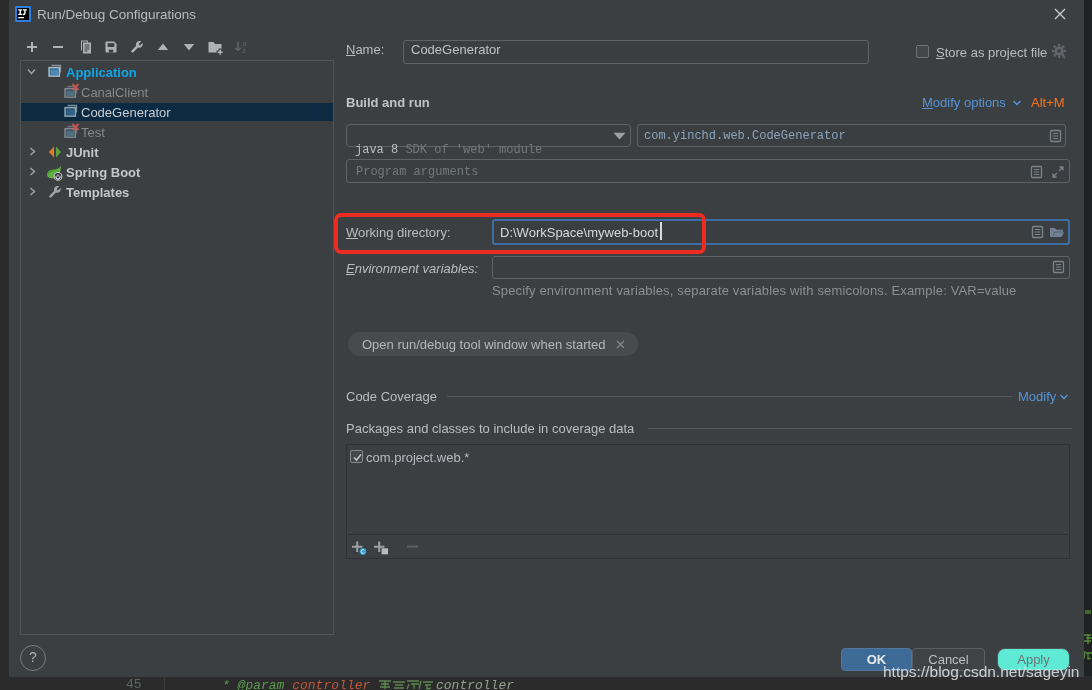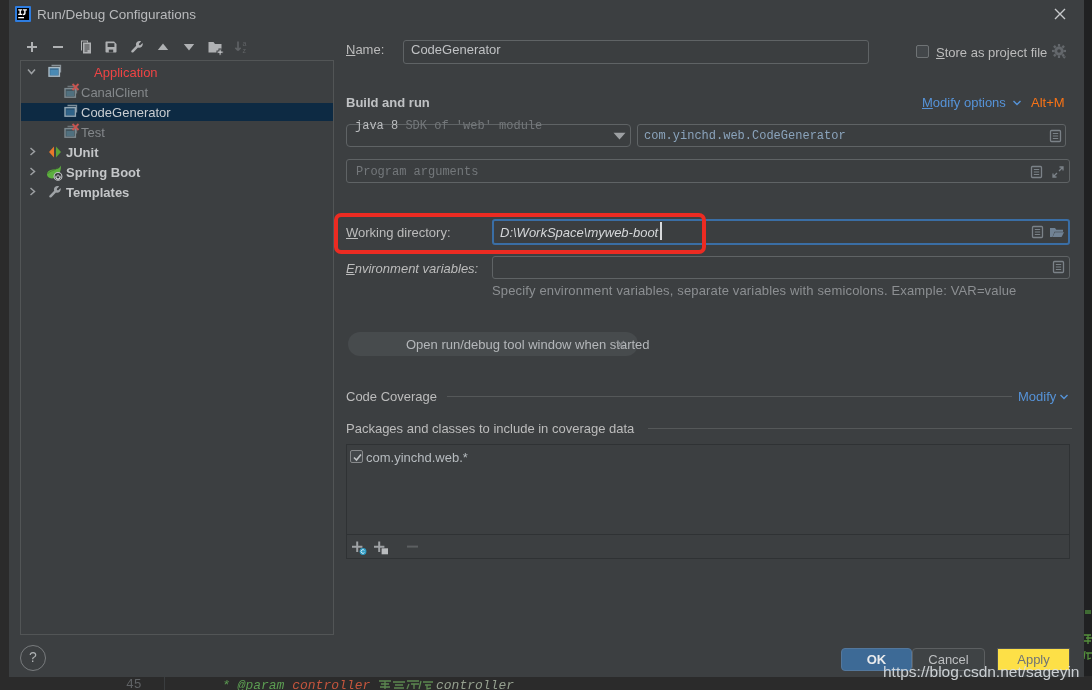--- a/index.html
+++ b/index.html
@@ -106,21 +106,21 @@
 
 <svg style="left:26px; top:66px;" width="11" height="11" viewBox="0 0 11 11">
     <path d="M2 3.5l3.5 4L9 3.5" stroke="#9da0a3" stroke-width="1.5" fill="none"></path>
   </svg>
 
 <svg style="left:47px; top:63px;" width="16" height="16" viewBox="0 0 16 16">
   <path d="M4.5 2.5h9v7" stroke="#8a9399" stroke-width="1.3" fill="none"></path>
   <rect x="2" y="4.6" width="10.4" height="8.6" fill="#3c6f95" stroke="#a9bac4" stroke-width="1.4"></rect>
   <rect x="3.4" y="7" width="7.6" height="5" fill="#4a8ab4"></rect>
 </svg>
-<div class="lbl" style="left:66px; top:65px; font-weight:normal; color:#ef4444;margin-left:28px;">Application</div>
+<div class="lbl" style="left:66px; top:65px; font-weight:bold; color:#0ea5e9;">Application</div>
 
 <svg style="left:63px; top:83px;" width="19" height="17" viewBox="0 0 19 17">
   <path d="M4.5 3.5h9v7" stroke="#6c757a" stroke-width="1.3" fill="none"></path>
   <rect x="2" y="5.6" width="10.4" height="8.6" fill="#41535c" stroke="#7e8a90" stroke-width="1.4"></rect>
   <rect x="3.4" y="8" width="7.6" height="5" fill="#50707f"></rect>
   <path d="M9.5 1 L15.5 7 M15.5 1 L9.5 7" stroke="#c75450" stroke-width="1.8"></path>
 </svg>
 <div class="lbl" style="left:81px; top:85px; color:#84888b;">CanalClient</div>
 
 <svg style="left:63px; top:103px;" width="16" height="16" viewBox="0 0 16 16">
@@ -191,21 +191,21 @@
 
 <div class="lbl" style="left:346px; top:95px; font-weight:bold; color:#c0c2c4;">Build and run</div>
 <div class="lbl link" style="left:922px; top:95px;"><u>M</u>odify options</div>
 <svg style="left:1012px; top:99px;" width="10" height="8" viewBox="0 0 10 8">
     <path d="M1.5 2l3.5 3.5L8.5 2" stroke="#5693d8" stroke-width="1.4" fill="none"></path>
   </svg>
 <div class="lbl" style="left:1031px; top:95px; color:#f97316;">Alt+M</div>
 
 
 <div class="field" style="left:346px; top:124px; width:285px; height:23px; border-radius:4px;"></div>
-<div class="lbl mono" style="left:355px; top:119px; font-size:12px; color:#bcbec0;">java 8 <span style="color:#74787b;">SDK of 'web' module</span></div>
+<div class="lbl mono" style="left:355px; top:143px; font-size:12px; color:#bcbec0;">java 8 <span style="color:#74787b;">SDK of 'web' module</span></div>
 <svg style="left:612px; top:131px;" width="15" height="10" viewBox="0 0 15 10">
     <path d="M1.5 1.8h12L7.5 8.4z" fill="#9da0a3"></path>
   </svg>
 
 <div class="field" style="left:637px; top:124px; width:429px; height:23px;"></div>
 <div class="lbl mono" style="left:644px; top:129px; font-size:12px; color:#8ba4bc;">com.yinchd.web.CodeGenerator</div>
 <svg style="left:1049px; top:129px;" width="13" height="14" viewBox="0 0 13 14">
     <rect x="1.5" y="1.5" width="10" height="11" rx="1" stroke="#7b8288" stroke-width="1.3" fill="none"></rect>
     <path d="M3.8 4.5h5.4M3.8 7h5.4M3.8 9.5h5.4" stroke="#7b8288" stroke-width="1.2"></path>
   </svg>
@@ -217,21 +217,21 @@
     <rect x="1.5" y="1.5" width="10" height="11" rx="1" stroke="#7b8288" stroke-width="1.3" fill="none"></rect>
     <path d="M3.8 4.5h5.4M3.8 7h5.4M3.8 9.5h5.4" stroke="#7b8288" stroke-width="1.2"></path>
   </svg>
 <svg style="left:1051px; top:165px;" width="14" height="14" viewBox="0 0 14 14">
     <path d="M8.5 2h3.5v3.5M12 2L8 6M5.5 12H2V8.5M2 12l4-4" stroke="#7b8288" stroke-width="1.3" fill="none"></path>
   </svg>
 
 
 <div class="lbl" style="left:346px; top:225px;"><u>W</u>orking directory:</div>
 <div class="abs" style="left:492px; top:219px; width:578px; height:26px; background:#3b3e40; border:2px solid #3a6ea5; border-radius:3px;"></div>
-<div class="lbl" style="left:500px; top:225px; color:#d6d8da;font-style:italic;">D:\WorkSpace\myweb-boot</div>
+<div class="lbl" style="left:500px; top:225px; color:#d6d8da;">D:\WorkSpace\myweb-boot</div>
 <div class="abs" style="left:660px; top:222px; width:1.5px; height:18px; background:#d8dadc;"></div>
 <svg style="left:1031px; top:225px;" width="13" height="14" viewBox="0 0 13 14">
     <rect x="1.5" y="1.5" width="10" height="11" rx="1" stroke="#7b8288" stroke-width="1.3" fill="none"></rect>
     <path d="M3.8 4.5h5.4M3.8 7h5.4M3.8 9.5h5.4" stroke="#7b8288" stroke-width="1.2"></path>
   </svg>
 <svg style="left:1049px; top:226px;" width="16" height="13" viewBox="0 0 16 13">
     <path d="M1 2h5l1.3 1.8H14v2H5.5L3.5 11H1z" fill="#708294"></path>
     <path d="M5.8 6.2H15L12.6 11H3.6z" fill="#708294"></path>
   </svg>
 
@@ -241,21 +241,21 @@
 <div class="lbl" style="left:346px; top:261px;font-style:italic;"><u>E</u>nvironment variables:</div>
 <div class="field" style="left:492px; top:256px; width:578px; height:23px;"></div>
 <svg style="left:1052px; top:260px;" width="13" height="14" viewBox="0 0 13 14">
     <rect x="1.5" y="1.5" width="10" height="11" rx="1" stroke="#7b8288" stroke-width="1.3" fill="none"></rect>
     <path d="M3.8 4.5h5.4M3.8 7h5.4M3.8 9.5h5.4" stroke="#7b8288" stroke-width="1.2"></path>
   </svg>
 <div class="lbl" style="left:492px; top:283px; color:#8c8f92; font-size:13px; letter-spacing:0.15px;">Specify environment variables, separate variables with semicolons. Example: VAR=value</div>
 
 
 <div class="abs" style="left:348px; top:332px; width:290px; height:24px; background:#474b4d; border-radius:12px;"></div>
-<div class="lbl" style="left:362px; top:337px; color:#b4b7ba;margin-left:44px;">Open run/debug tool window when started</div>
+<div class="lbl" style="left:362px; top:337px; color:#b4b7ba;">Open run/debug tool window when started</div>
 <svg style="left:615px; top:339px;" width="11" height="11" viewBox="0 0 11 11">
     <path d="M2 2l7 7M9 2l-7 7" stroke="#85888b" stroke-width="1.2"></path>
   </svg>
 
 
 <div class="lbl" style="left:346px; top:389px;">Code Coverage</div>
 <div class="hline" style="left:447px; top:396px; width:565px;"></div>
 <div class="lbl link" style="left:1018px; top:389px;">Modify</div>
 <svg style="left:1059px; top:393px;" width="10" height="8" viewBox="0 0 10 8">
     <path d="M1.5 2l3.5 3.5L8.5 2" stroke="#5693d8" stroke-width="1.4" fill="none"></path>
@@ -264,37 +264,37 @@
 <div class="lbl" style="left:346px; top:421px;">Packages and classes to include in coverage data</div>
 <div class="hline" style="left:648px; top:428px; width:424px;"></div>
 
 
 <div class="abs" style="left:346px; top:444px; width:724px; height:115px; border:1px solid #2f3234; background:#3c3f41;"></div>
 <div class="abs" style="left:350px; top:450px; width:13px; height:13px; border:1px solid #87898b; border-radius:2px; background:#43474a;">
   <svg style="left:1px; top:1px;" width="11" height="11" viewBox="0 0 11 11">
       <path d="M2 5.5l2.5 2.5L9 2.5" stroke="#c0c3c5" stroke-width="1.6" fill="none"></path>
     </svg>
 </div>
-<div class="lbl" style="left:366px; top:450px; color:#b6bbbf;">com.yinchd.web.*</div>
+<div class="lbl" style="left:366px; top:450px; color:#b6bbbf;">com.project.web.*</div>
 <div class="hline" style="left:347px; top:534px; width:722px; background:#2f3234;"></div>
 
 <svg style="left:351px; top:540px;" width="18" height="16" viewBox="0 0 18 16">
   <path d="M5.2 1.5h2v4.2h4.2v2H7.2v4.2h-2V7.7H1V5.7h4.2z" fill="#9fa2a5"></path>
   <circle cx="12" cy="11.5" r="3.4" fill="#2e9bc4"></circle>
   <path d="M13.4 10.5a1.8 1.8 0 1 0 0 2" stroke="#d8eef5" stroke-width="1" fill="none"></path>
 </svg>
 <svg style="left:373px; top:540px;" width="18" height="16" viewBox="0 0 18 16">
   <path d="M5.2 1.5h2v4.2h4.2v2H7.2v4.2h-2V7.7H1V5.7h4.2z" fill="#9fa2a5"></path>
   <rect x="8.6" y="8.3" width="6.4" height="6" fill="#b9bcbe"></rect>
 </svg>
 <svg style="left:406px; top:540px;" width="14" height="14" viewBox="0 0 14 14">
     <rect x="1" y="5.6" width="11" height="2" fill="#5c5f61"></rect>
   </svg>
 
 
 <div class="abs" style="left:20px; top:645px; width:26px; height:26px; border:1.5px solid #787b7d; border-radius:50%; color:#aeb1b3; text-align:center; line-height:23px; font-size:14px;">?</div>
 <div class="abs" style="left:829px; top:648px; width:71px; height:23px; background:#3d6a96; border:1px solid #53779c; border-radius:4px; color:#e8eaec; font-weight:bold; text-align:center; line-height:21px; font-size:13px;margin-left:12px;">OK</div>
 <div class="abs" style="left:912px; top:648px; width:73px; height:23px; background:#3f4345; border:1px solid #5c5f61; border-radius:4px; color:#bdbfc1; text-align:center; line-height:21px; font-size:13px;">Cancel</div>
-<div class="abs" style="left:997px; top:648px; width:73px; height:23px; background:#fde047; border:1px solid #515456; border-radius:0; color:#6f7376; text-align:center; line-height:21px; font-size:13px;">Apply</div>
+<div class="abs" style="left:997px; top:648px; width:73px; height:23px; background:#5eead4; border:1px solid #515456; border-radius:8px; color:#6f7376; text-align:center; line-height:21px; font-size:13px;">Apply</div>
 
 
 <div class="abs" style="left:883px; top:663px; width:200px; color:rgba(222,226,230,0.88); font-size:15.5px; white-space:nowrap;">https://blog.csdn.net/sageyin</div>
 
 
 </body></html>

